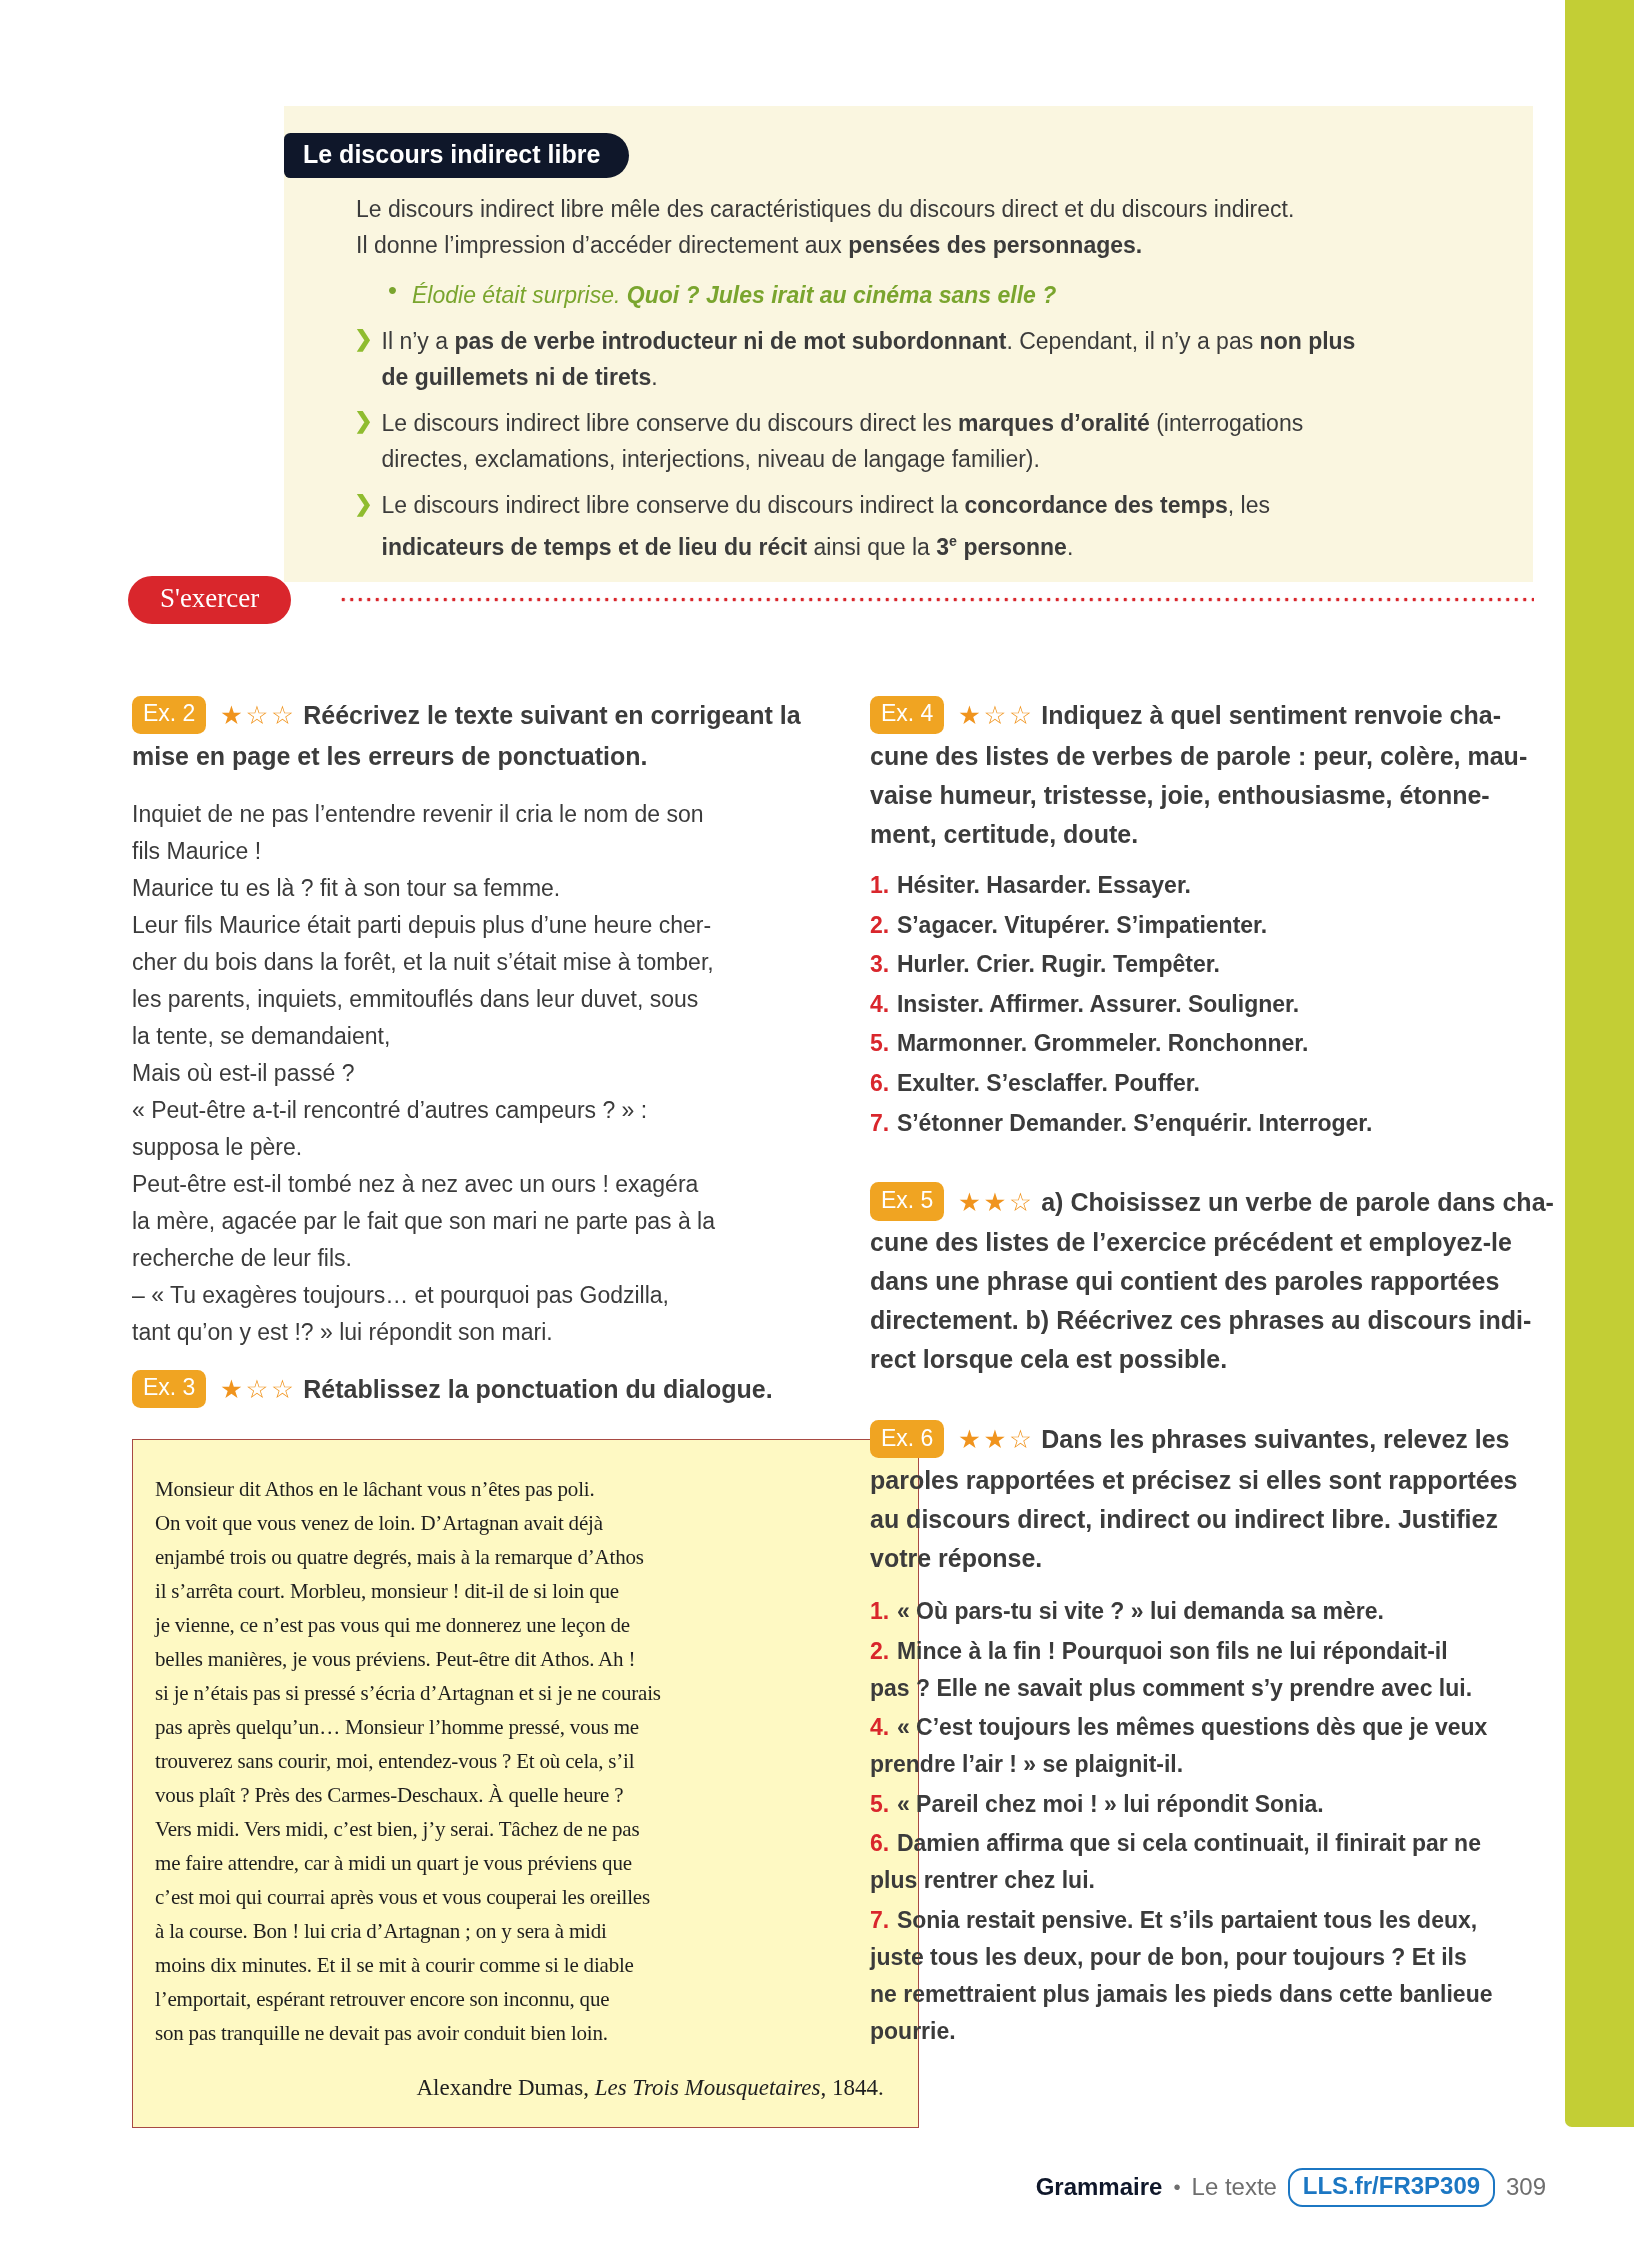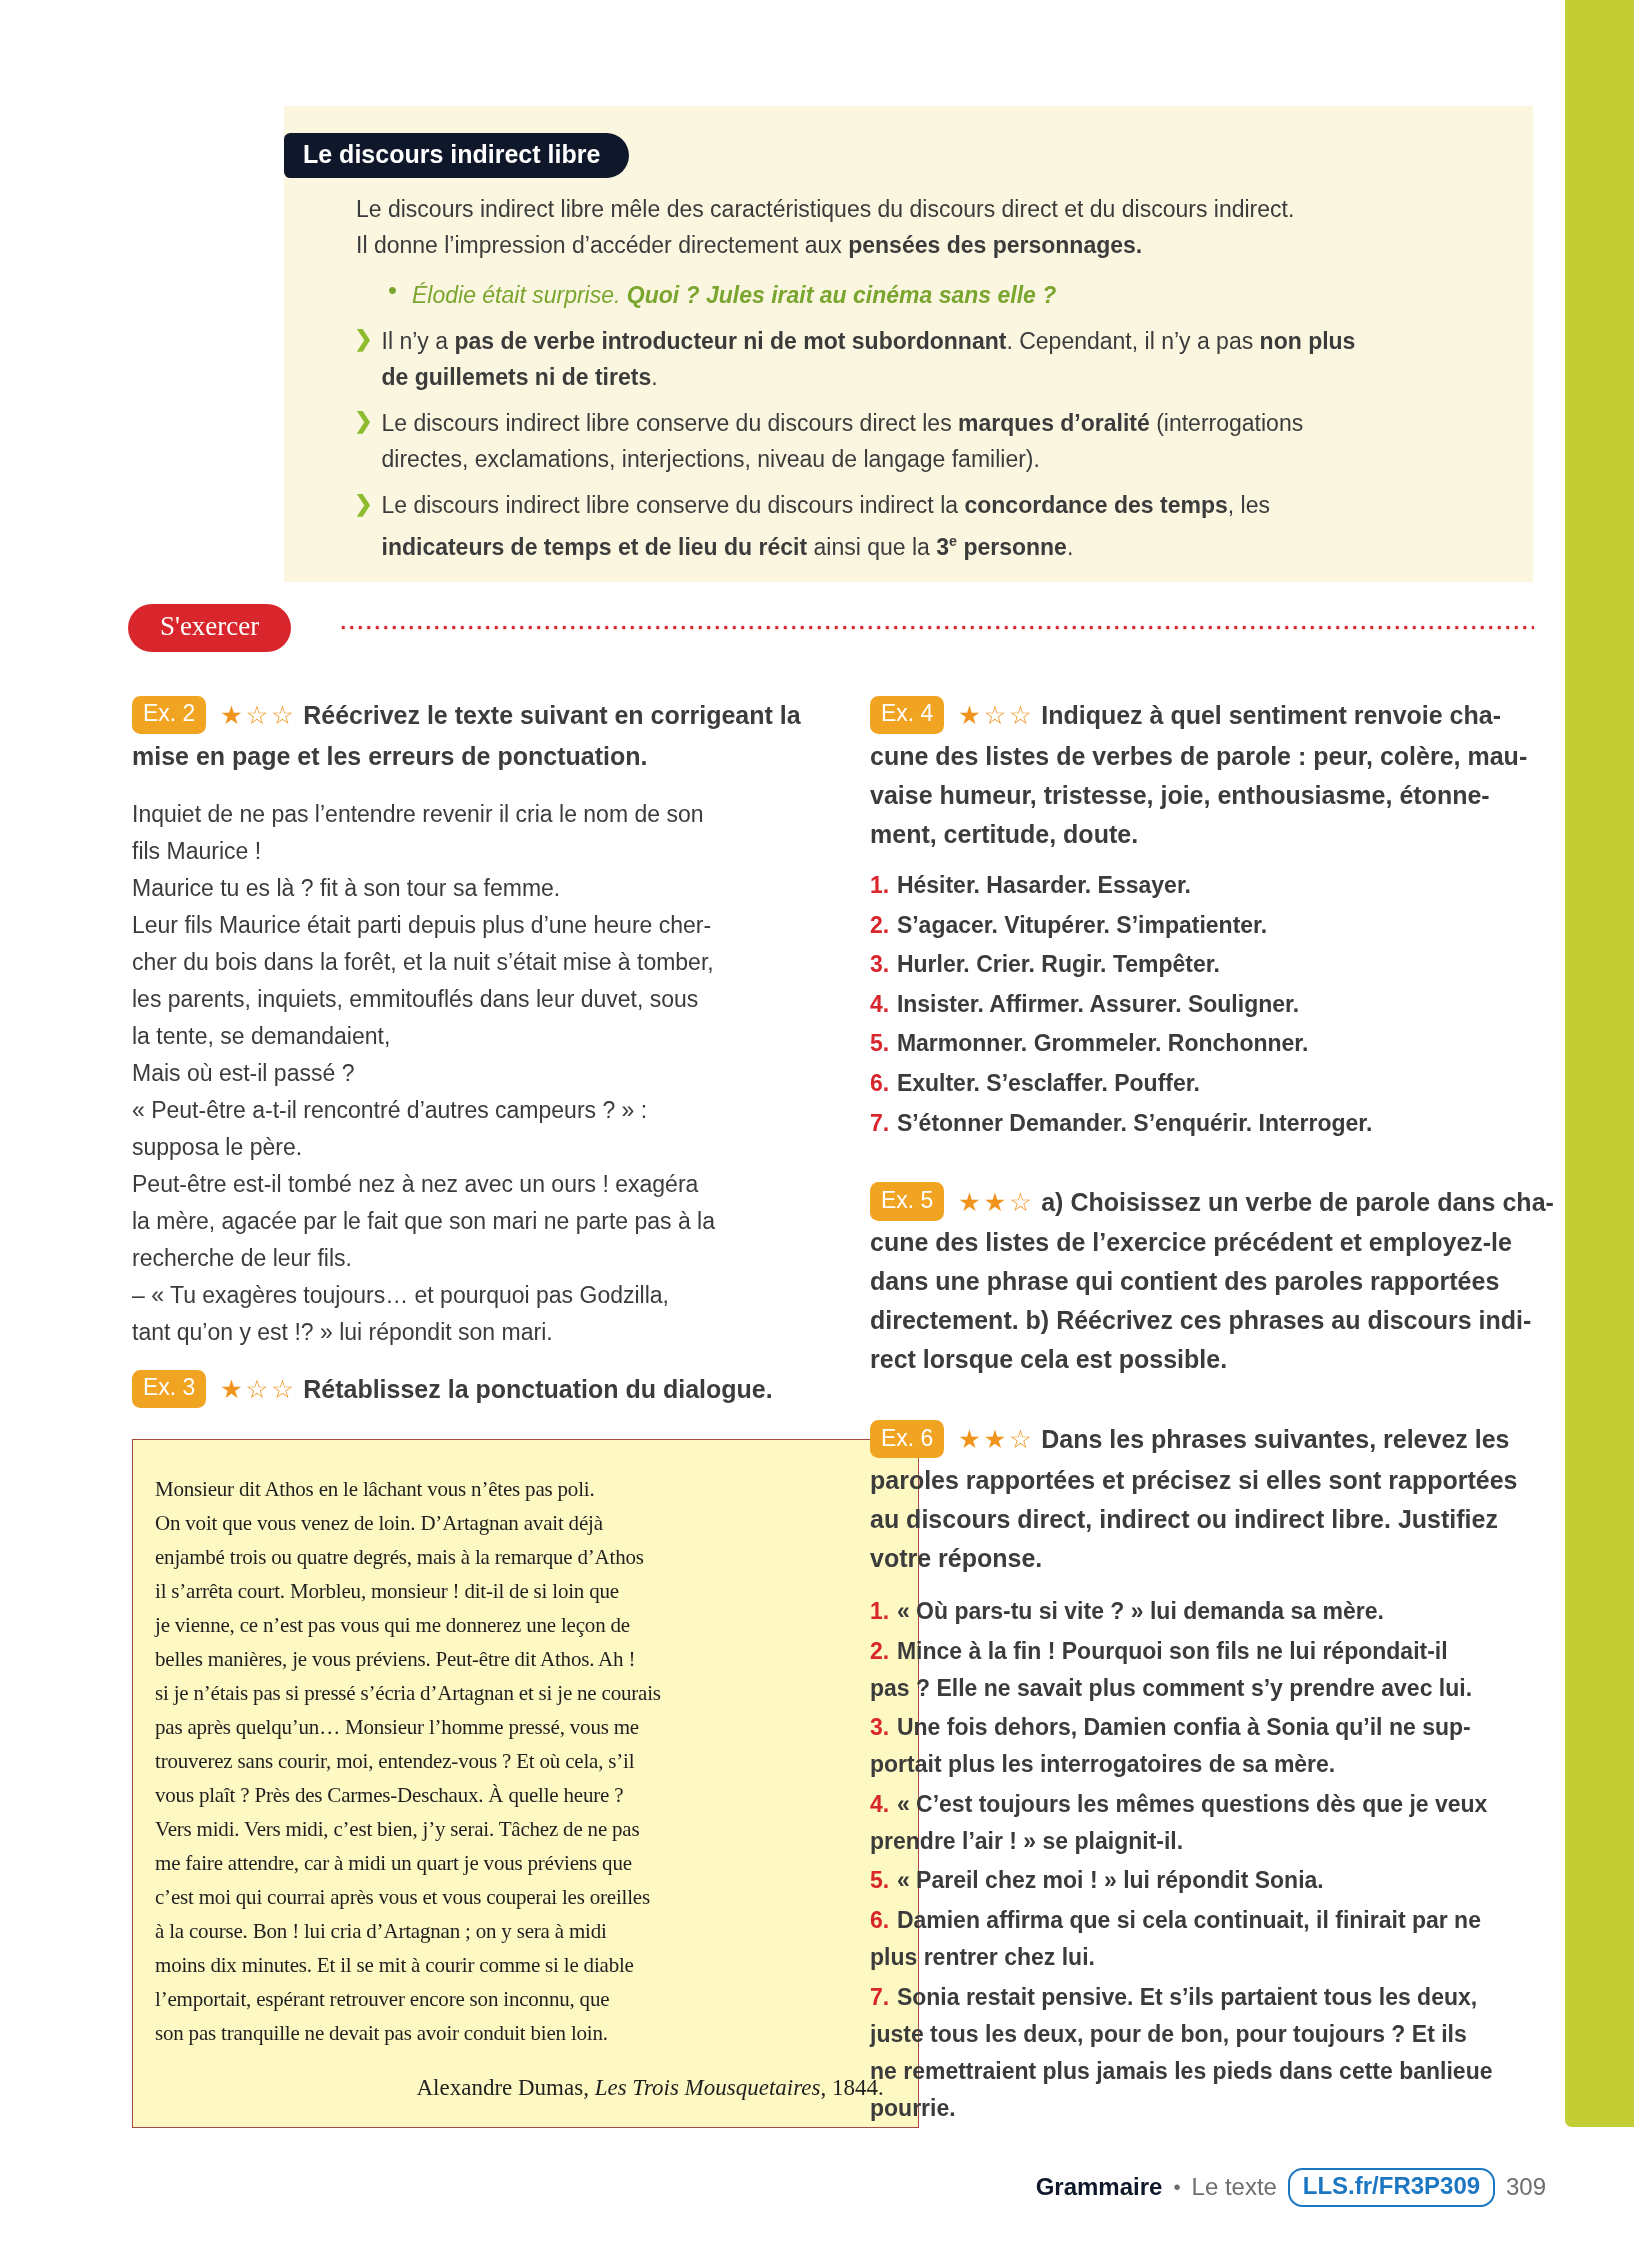--- a/index.html
+++ b/index.html
@@ -22,21 +22,21 @@
   .bullet-line{position:relative;margin-top:13.6px;padding-left:56px;color:#7aa52e;}
   .bullet-line .bullet-dot{position:absolute;left:32px;top:-0.9px;font-size:25.5px;}
   .chev-item{position:relative;margin-top:10.2px;padding-left:25.5px;}
   .chev{position:absolute;left:-1.7px;top:3.4px;color:#8fbc2f;font-size:22px;font-weight:700;}
   .b{font-weight:700;}
   .i{font-style:italic;}
   .bi{font-weight:700;font-style:italic;}
   .bsup{font-weight:700;vertical-align:super;font-size:0.62em;}
 
   
-  .exercer-row{position:absolute;left:128px;top:605px;width:1406px;height:46px;
+  .exercer-row{position:absolute;left:128px;top:577px;width:1406px;height:46px;
                display:flex;align-items:center;gap:39px;}
   .exercer-pill{background:#d9262c;color:#ffffff;font-family:"Liberation Serif",serif;
                 font-size:27px;line-height:1;padding:8.5px 32px 12px;border-radius:24px;}
   .dots{flex:1;height:5.1px;margin-left:8.5px;
         background-image:radial-gradient(circle,#d9262c 1.7px,rgba(0,0,0,0) 2px);
         background-size:8.5px 5.1px;background-repeat:repeat-x;background-position:0 center;}
 
   
   .col{position:absolute;top:696px;width:691px;}
   .col-left{left:132px;}
@@ -202,22 +202,20 @@
       <p class="ex-head">
         <span class="badge">Ex. 6</span><span class="stars">★★☆</span><span class="head-text">Dans les phrases suivantes, relevez les
 paroles rapportées et précisez si elles sont rapportées
 au discours direct, indirect ou indirect libre. Justifiez
 votre réponse.</span>
       </p>
       <div class="list mt-list6">
         <p class="item"><span class="num">1.</span><span class="item-text">« Où pars-tu si vite ? » lui demanda sa mère.</span></p>
         <p class="item"><span class="num">2.</span><span class="item-text">Mince à la fin ! Pourquoi son fils ne lui répondait-il
 pas ? Elle ne savait plus comment s’y prendre avec lui.</span></p>
-        <p class="item"><span class="num">3.</span><span class="item-text">Une fois dehors, Damien confia à Sonia qu’il ne sup-
-portait plus les interrogatoires de sa mère.</span></p>
         <p class="item"><span class="num">4.</span><span class="item-text">« C’est toujours les mêmes questions dès que je veux
 prendre l’air ! » se plaignit-il.</span></p>
         <p class="item"><span class="num">5.</span><span class="item-text">« Pareil chez moi ! » lui répondit Sonia.</span></p>
         <p class="item"><span class="num">6.</span><span class="item-text">Damien affirma que si cela continuait, il finirait par ne
 plus rentrer chez lui.</span></p>
         <p class="item"><span class="num">7.</span><span class="item-text">Sonia restait pensive. Et s’ils partaient tous les deux,
 juste tous les deux, pour de bon, pour toujours ? Et ils
 ne remettraient plus jamais les pieds dans cette banlieue
 pourrie.</span></p>
       </div>

